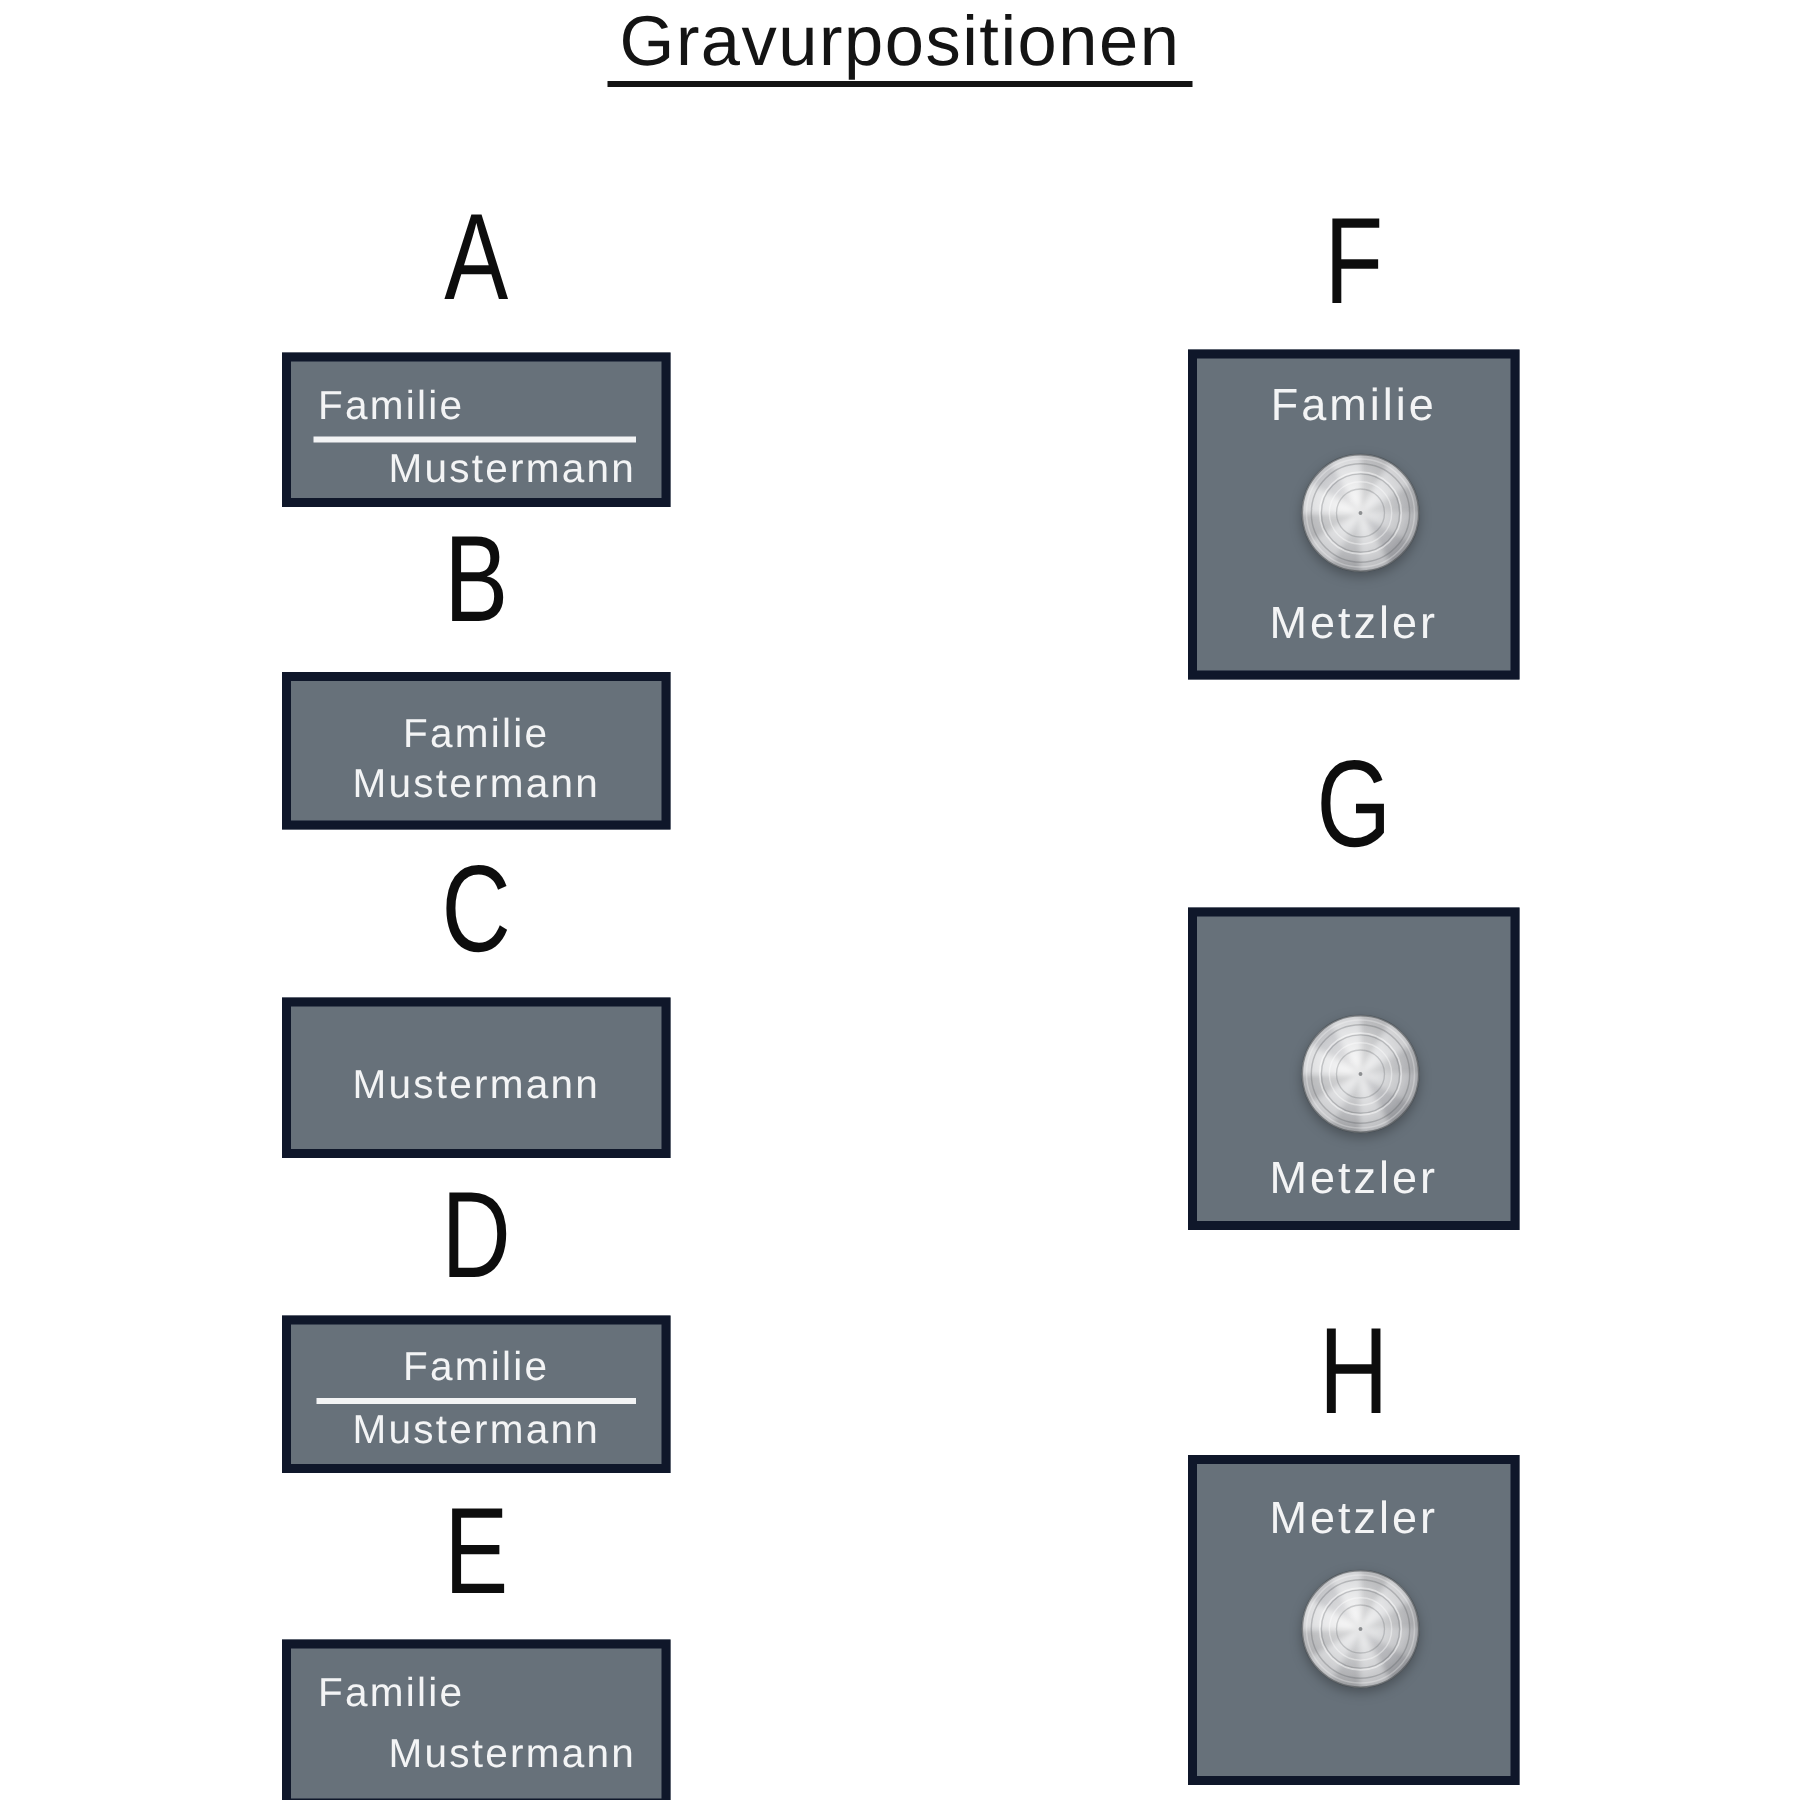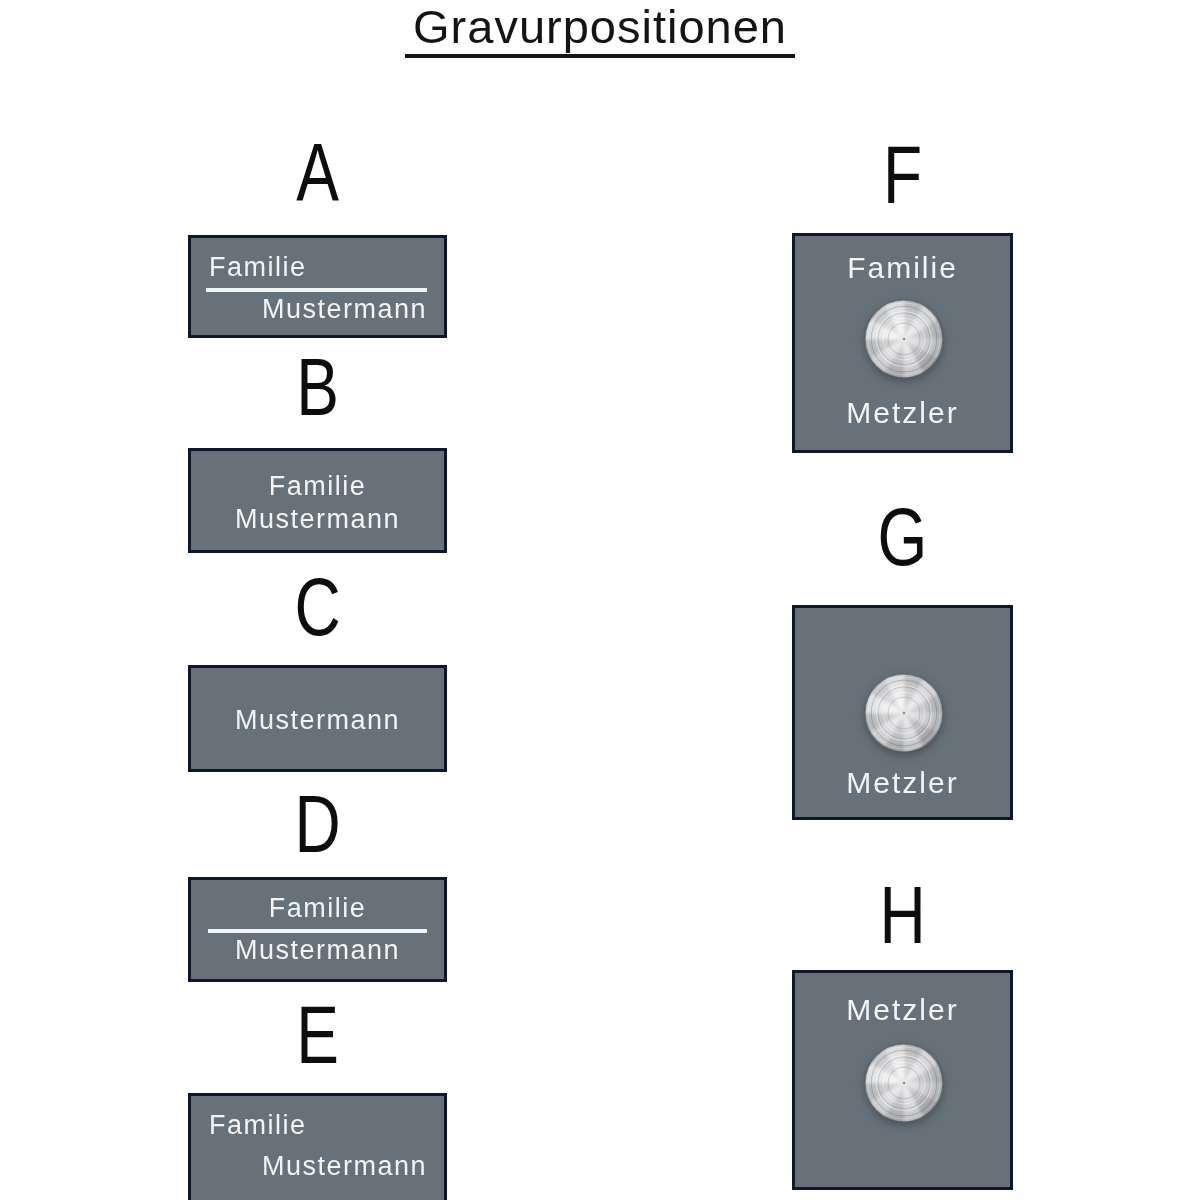--- a/index.html
+++ b/index.html
@@ -12,21 +12,21 @@
     display:inline-block;font-size:47px;line-height:1.05;color:#141414;
     letter-spacing:1px;border-bottom:4px solid #141414;padding:2px 8px 3px;
   }
   .letter{
     position:absolute;line-height:1;font-size:82px;color:#0d0d0d;
     text-align:center;transform:scaleX(.78);
   }
   .col-l{left:188px;width:259px;}
   .col-r{left:792px;width:221px;}
   .plate{
-    position:absolute;background:#67717a;border:3px solid #0f172a;
+    position:absolute;background:#67717a;border:6px solid #0f172a;
     box-sizing:border-box;color:#f3f4f5;
   }
   .eng{
     position:absolute;line-height:1.15;letter-spacing:1.5px;white-space:nowrap;
     font-size:27px;color:#f3f4f5;
   }
   .eng-lg{font-size:30px;letter-spacing:2px;}
   .center{left:0;right:0;text-align:center;}
   .divider{position:absolute;height:4px;background:#f3f4f5;}
   .bellbtn{

